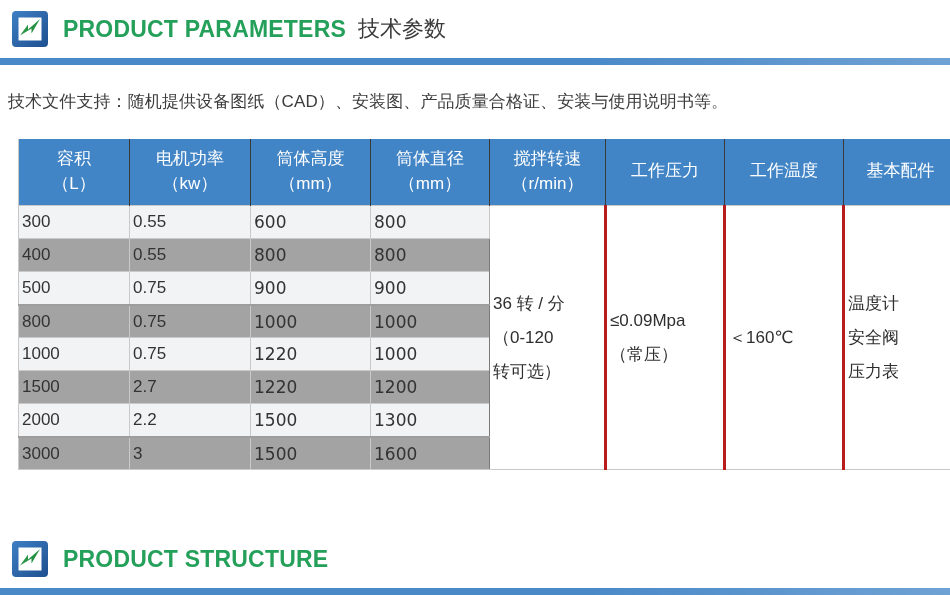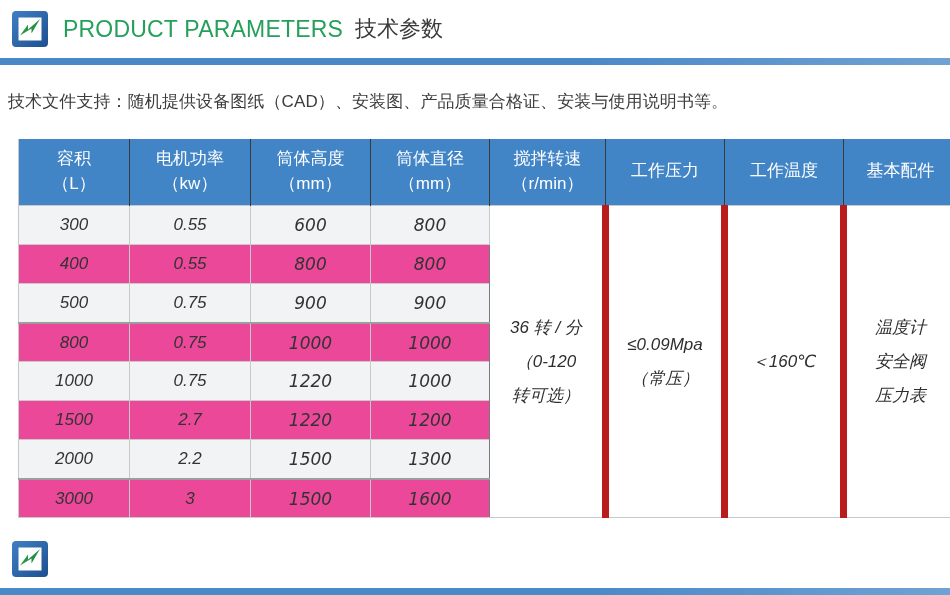--- a/index.html
+++ b/index.html
@@ -16,21 +16,21 @@
   .section-head { position: absolute; left: 0; width: 950px; }
   .section-head .inner {
     display: flex; align-items: center;
     height: 58px; padding-left: 9px;
   }
   .logo-icon { width: 42px; height: 42px; flex: 0 0 42px; position: relative; margin-right: 12px; }
   .title-en {
     color: #25a05a;
     font-size: 23px;
     letter-spacing: 0.2px;
-    font-weight: 400;
+    font-weight: 700;
     white-space: nowrap;
   }
   .title-cn {
     color: #3b3b3b;
     font-size: 22px;
     margin-left: 12px;
     white-space: nowrap;
     font-weight: 400;
   }
   .rule {
@@ -68,39 +68,37 @@
     border-right: 1px solid #3a3a3a;
     text-align: center;
     vertical-align: middle;
     height: 64px;
   }
   .spec-table th:first-child { border-left: 1px solid #c8c8c8; }
   .spec-table th:last-child  { border-right: 1px solid #c8c8c8; }
   .spec-table th .u2 { display:block; }
 
   .spec-table td {
-    text-align: center;
     vertical-align: middle;
     font-size: 17px;
     color: #333333;
-    height: 39px;
+    height: 33px;
     border: 1px solid #c9c9c9;
     padding: 2px 3px;
-    font-style: italic;
   }
   .spec-table td.alt { background: #f2f3f4; }
-  .spec-table td.plain { background: #ec4899; }
+  .spec-table td.plain { background: #a3a3a3; }
   .spec-table td.num-strong { font-family: "DejaVu Sans", sans-serif; font-size: 17px; margin-top: 8px; }
   .spec-table td.merged {
     background: #ffffff;
     font-size: 17px;
     line-height: 2.0;
     color: #2e2e2e;
     border-left: 1px solid #7a7a7a;
-    border-right: 7px solid #b91c1c;
+    border-right: 3px solid #b91c1c;
   }
   .spec-table td.merged .ml { display: block; white-space: nowrap; }
   .spec-table tr.thick-top td { border-top: 2px solid #9d9d9d; }
 
   .col-a { width: 111px; }
   .col-b { width: 121px; }
   .col-c { width: 120px; }
   .col-d { width: 119px; }
   .col-e { width: 116px; }
   .col-f { width: 119px; }
@@ -264,17 +262,18 @@
             <linearGradient id="ggreen2" x1="0" y1="0" x2="1" y2="1">
               <stop offset="0" stop-color="#3aa84f"></stop>
               <stop offset="1" stop-color="#16803a"></stop>
             </linearGradient>
           </defs>
           <path d="M7 3 H35 A4 4 0 0 1 39 7 V35 A4 4 0 0 1 35 39 H7 A4 4 0 0 1 3 35 V7 A4 4 0 0 1 7 3 Z
                    M9.5 9.5 V32.5 H32.5 V9.5 Z" fill="url(#gblue2)" fill-rule="evenodd"></path>
           <path d="M11 27.5 L19 16.5 L19 21.5 L31 11 L22.5 25.5 L22.5 20.5 Z" fill="url(#ggreen2)"></path>
         </svg>
       </span>
+      <span class="title-en">PRODUCT STRUCTURE</span>
     </div>
     <div class="rule"></div>
   </div>
 
 </div>
 
 </body></html>

